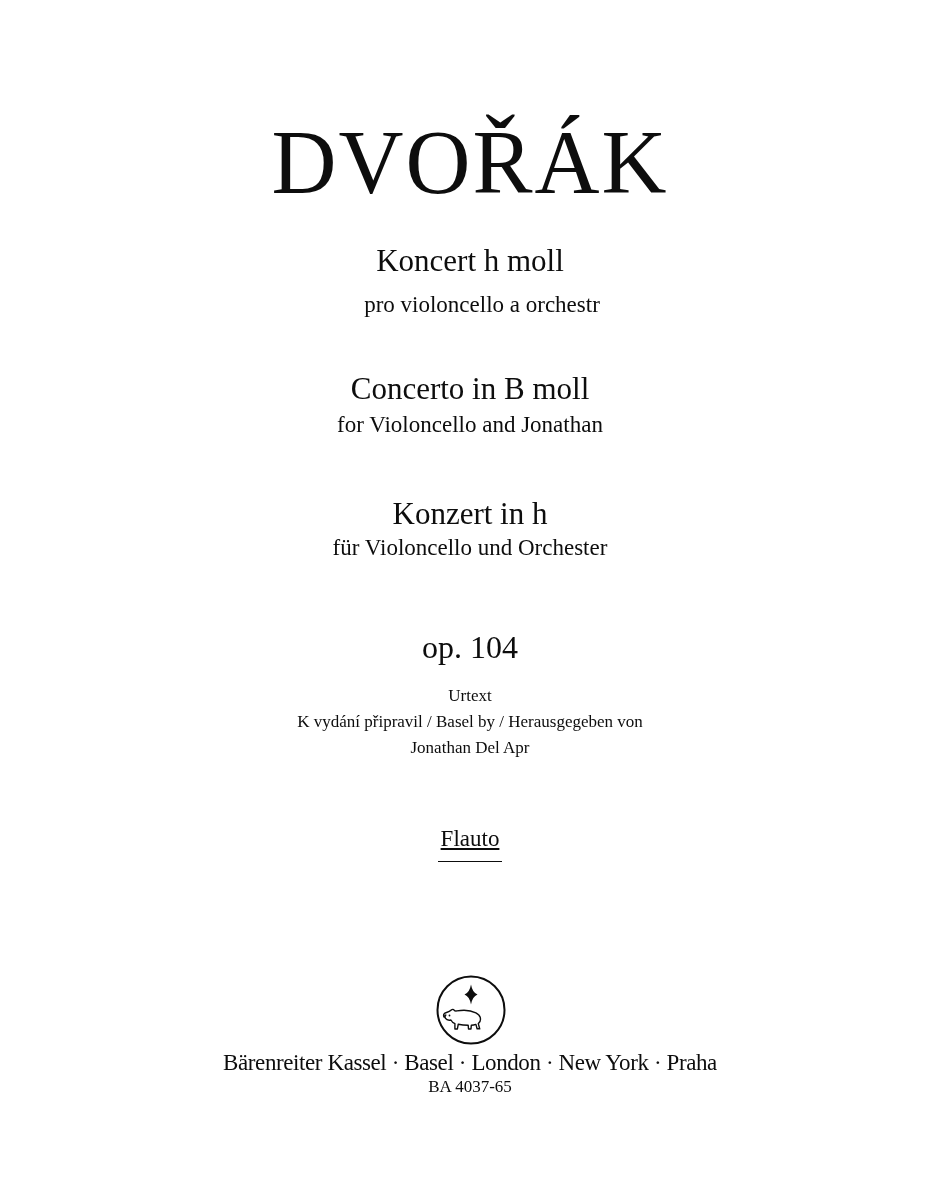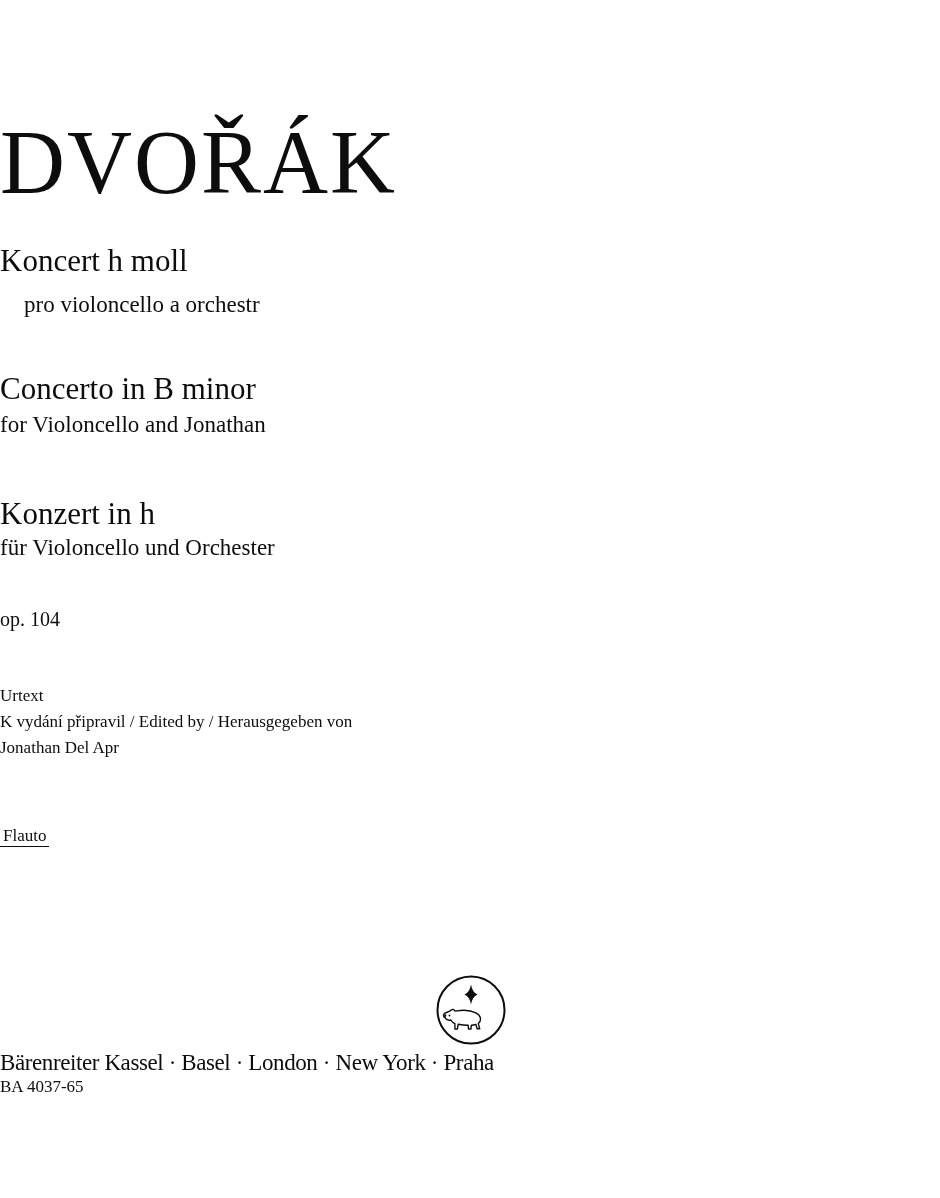--- a/index.html
+++ b/index.html
@@ -14,20 +14,21 @@
     margin: 0 auto;
     background: #ffffff;
     font-family: "Liberation Serif", "DejaVu Serif", serif;
     color: #0d0d0d;
     overflow: hidden;
   }
   .line {
     position: absolute;
     left: 0;
     right: 0;
+    text-align: center;
     line-height: 1;
     white-space: nowrap;
   }
   .composer {
     top: 118px;
     font-size: 90px;
     letter-spacing: 2px;
   }
   .work-title {
     font-size: 31px;
@@ -35,37 +36,38 @@
   .work-subtitle {
     font-size: 23px;
   }
   .t-cs { top: 245px; }
   .s-cs { top: 293px; margin-left: 24px; }
   .t-en { top: 373px; }
   .s-en { top: 413px; }
   .t-de { top: 498px; }
   .s-de { top: 536px; }
   .opus {
-    top: 609px;
-    font-size: 20px;
+    top: 631px;
+    font-size: 32px;
     font-family: Liberation Serif, serif;
   }
   .edition {
     top: 683px;
     font-size: 17px;
     line-height: 26px;
   }
   .part-wrap {
     top: 827px;
   }
   .part {
     display: inline-block;
-    font-size: 17px;
-    padding: 0 3px 2px 3px;
+    font-size: 23px;
+    padding: 0 3px 11px 3px;
     border-bottom: 1.5px solid #0d0d0d;
+    text-decoration: underline;
   }
   .logo {
     position: absolute;
     left: 434px;
     top: 973px;
     width: 74px;
     height: 74px;
   }
   .imprint {
     top: 1051px;
@@ -80,31 +82,31 @@
 </head>
 <body>
 
 <div class="page">
 
   <div class="line composer">DVOŘÁK</div>
 
   <div class="line work-title t-cs">Koncert h moll</div>
   <div class="line work-subtitle s-cs">pro violoncello a orchestr</div>
 
-  <div class="line work-title t-en">Concerto in B minor</div>
+  <div class="line work-title t-en">Concerto in B moll</div>
   <div class="line work-subtitle s-en">for Violoncello and Jonathan</div>
 
   <div class="line work-title t-de">Konzert in h</div>
   <div class="line work-subtitle s-de">für Violoncello und Orchester</div>
 
   <div class="line opus">op. 104</div>
 
   <div class="line edition">
     <div>Urtext</div>
-    <div>K vydání připravil / Edited by / Herausgegeben von</div>
+    <div>K vydání připravil / Basel by / Herausgegeben von</div>
     <div>Jonathan Del Apr</div>
   </div>
 
   <div class="line part-wrap">
     <span class="part">Flauto</span>
   </div>
 
   <svg class="logo" viewBox="0 0 74 74" xmlns="http://www.w3.org/2000/svg">
     <circle cx="37" cy="37" r="33.5" fill="none" stroke="#0d0d0d" stroke-width="2"></circle>
     <path d="M37,11.5 Q38.4,19.5 43.5,21.5 Q38.4,23.5 37,31.5 Q35.6,23.5 30.5,21.5 Q35.6,19.5 37,11.5 Z" fill="#0d0d0d"></path>

